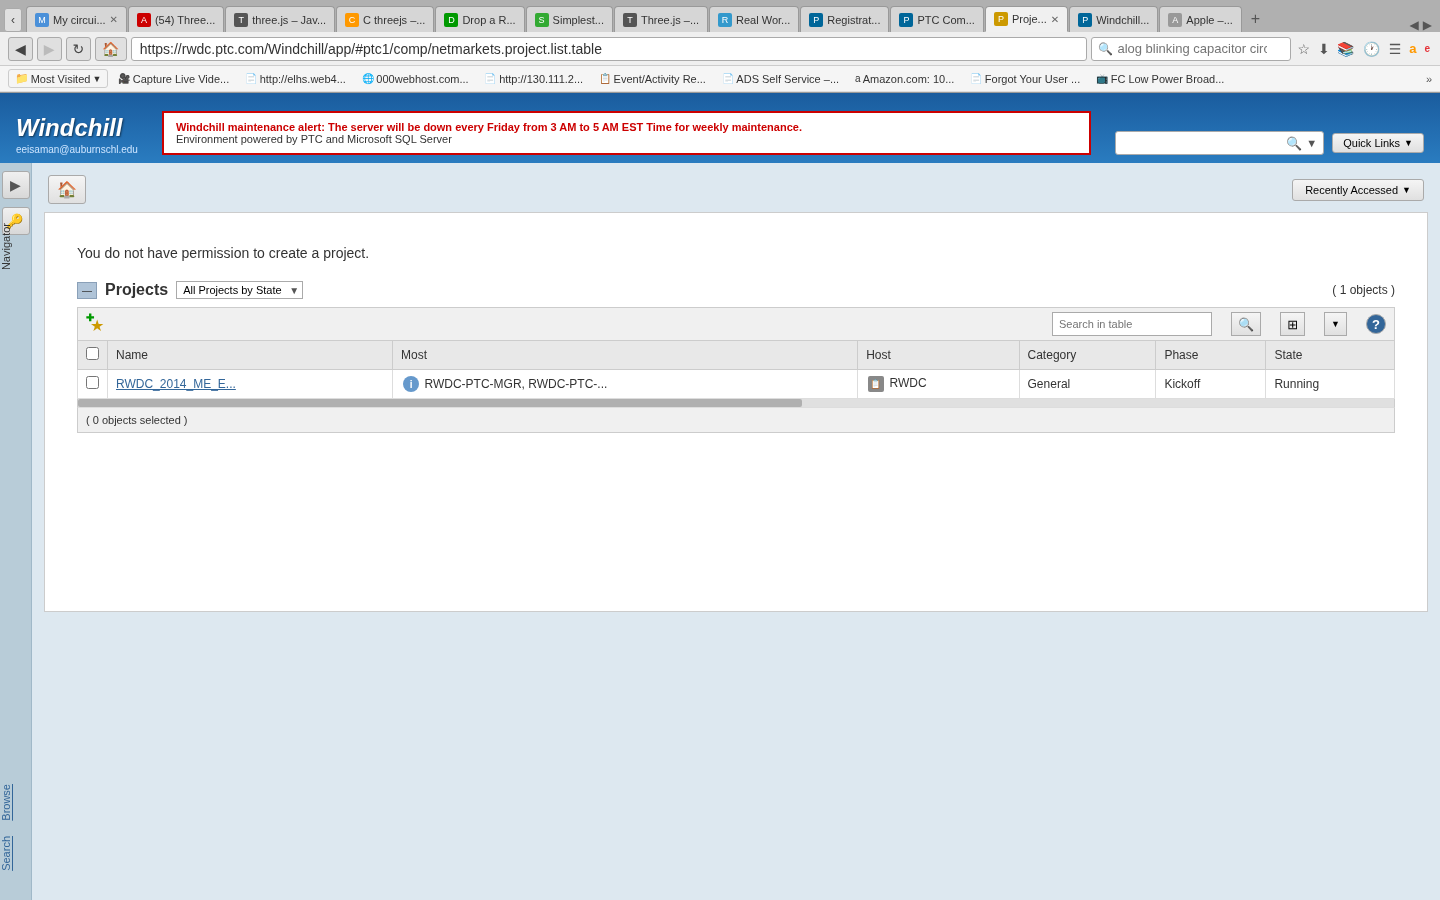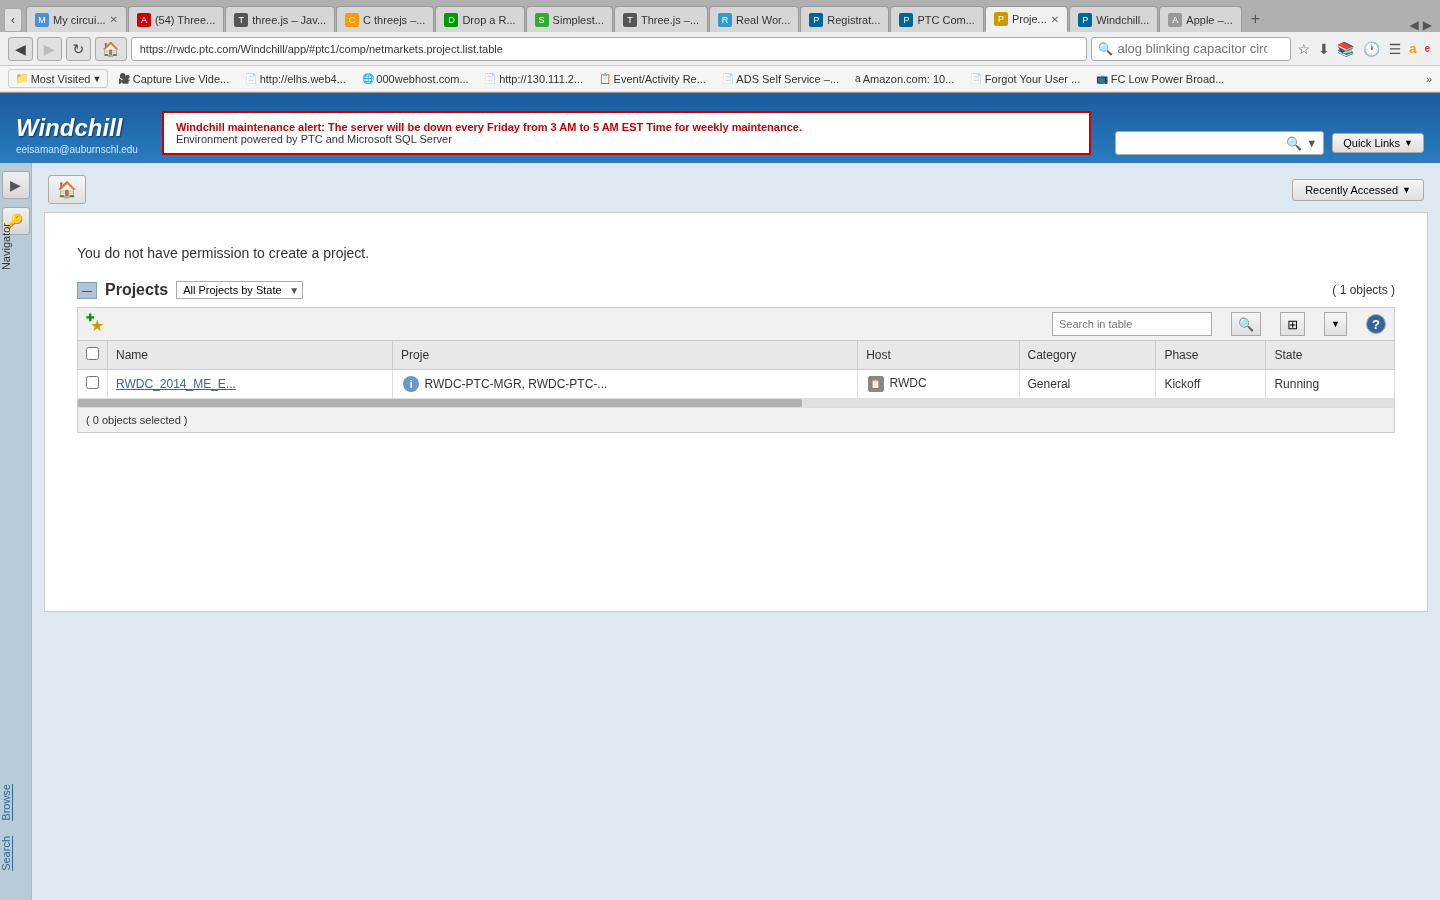--- a/index.html
+++ b/index.html
@@ -9,21 +9,21 @@
     .browser-chrome { background: #d6d6d6; border-bottom: 1px solid #999; }
     .tab-bar { display: flex; align-items: flex-end; padding: 4px 0 0 4px; background: #b0b0b0; height: 32px; overflow: hidden; }
     .tab { display: flex; align-items: center; height: 26px; padding: 0 8px; background: #d6d6d6; border: 1px solid #999; border-bottom: none; border-radius: 4px 4px 0 0; font-size: 11px; color: #333; max-width: 110px; white-space: nowrap; overflow: hidden; text-overflow: ellipsis; margin-right: 1px; cursor: pointer; }
     .tab.active { background: #f0f0f0; z-index: 1; border-bottom: 1px solid #f0f0f0; }
     .tab-favicon { width: 14px; height: 14px; margin-right: 4px; flex-shrink: 0; background: #888; border-radius: 2px; display: inline-block; font-size: 9px; text-align: center; line-height: 14px; color: white; }
     .tab-close { margin-left: 4px; color: #666; font-size: 10px; }
     .tab-new { padding: 0 8px; height: 26px; display: flex; align-items: center; font-size: 16px; color: #555; cursor: pointer; }
     .nav-bar { display: flex; align-items: center; padding: 4px 8px; background: #efefef; border-bottom: 1px solid #ccc; height: 34px; gap: 4px; }
     .nav-btn { background: #e0e0e0; border: 1px solid #aaa; border-radius: 3px; padding: 2px 6px; font-size: 14px; cursor: pointer; color: #444; height: 24px; display: flex; align-items: center; }
     .nav-btn:disabled { color: #bbb; }
-    .address-bar { flex: 1; height: 24px; border: 1px solid #aaa; border-radius: 3px; padding: 0 8px; font-size: 11px; background: white; color: #333; }
+    .address-bar { flex: 1; height: 24px; border: 1px solid #aaa; border-radius: 3px; padding: 0 8px; font-size: 14px; background: white; color: #333; }
     .nav-icon-btn { background: none; border: none; font-size: 14px; cursor: pointer; color: #555; padding: 2px; }
     .bookmarks-bar { display: flex; align-items: center; padding: 2px 8px; background: #f5f5f5; border-bottom: 1px solid #ddd; height: 26px; gap: 4px; overflow: hidden; }
     .bookmark-item { font-size: 11px; color: #333; padding: 2px 6px; border-radius: 3px; cursor: pointer; white-space: nowrap; display: flex; align-items: center; gap: 2px; }
     .bookmark-folder { font-size: 11px; color: #333; padding: 2px 6px; border-radius: 3px; cursor: pointer; display: flex; align-items: center; gap: 2px; background: #f5f5f5; border: 1px solid #ccc; }
 
     
     .app-container { height: calc(900px - 32px - 34px - 26px); display: flex; flex-direction: column; background: #dde8f0; }
     .app-header { background: linear-gradient(to bottom, #1a5c9e, #2a7cc0); display: flex; align-items: flex-end; padding: 0; height: 70px; position: relative; }
     .windchill-logo { padding: 8px 16px; }
     .logo-text { color: white; font-size: 24px; font-weight: bold; font-style: italic; text-shadow: 1px 1px 2px rgba(0,0,0,0.5); }
@@ -289,21 +289,21 @@
             </div>
           </div>
 
           <table class="data-table">
             <thead>
               <tr>
                 <th class="checkbox-col">
                   <input type="checkbox" style="">
                 </th>
                 <th>Name</th>
-                <th>Proje</th>
+                <th>Most</th>
                 <th>Host</th>
                 <th>Category</th>
                 <th>Phase</th>
                 <th>State</th>
               </tr>
             </thead>
             <tbody>
               <tr>
                 <td>
                   <input type="checkbox" style="">

